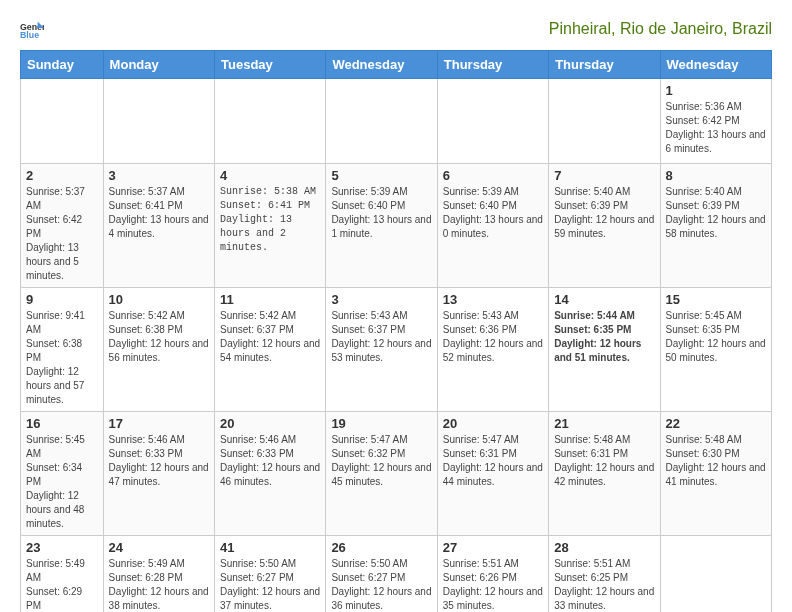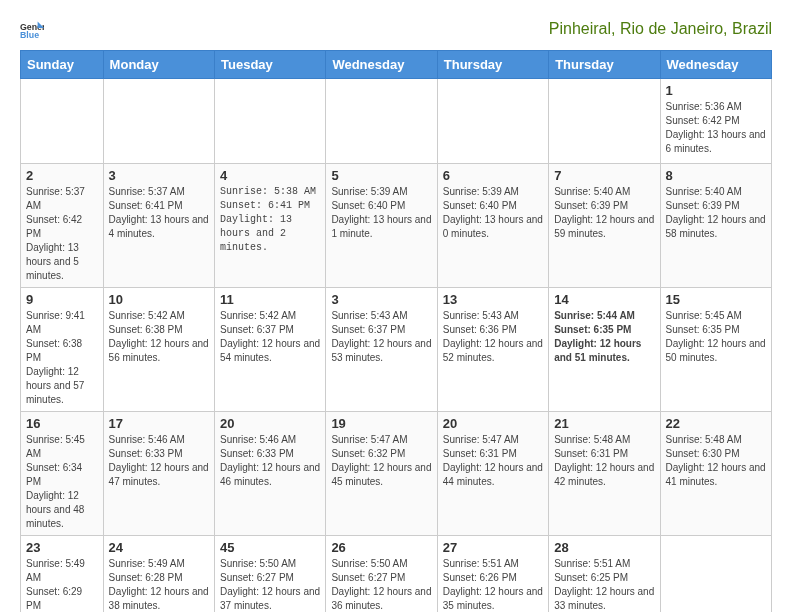--- a/index.html
+++ b/index.html
@@ -263,21 +263,21 @@
 Sunset: 6:29 PM
 Daylight: 12 hours and 40 minutes.</div>
         </td>
         <td>
           <span class="day-number">24</span>
           <div class="day-info" style="white-space: pre-line;">Sunrise: 5:49 AM
 Sunset: 6:28 PM
 Daylight: 12 hours and 38 minutes.</div>
         </td>
         <td>
-          <span class="day-number">45</span>
+          <span class="day-number">41</span>
           <div class="day-info" style="white-space: pre-line;">Sunrise: 5:50 AM
 Sunset: 6:27 PM
 Daylight: 12 hours and 37 minutes.</div>
         </td>
         <td>
           <span class="day-number">26</span>
           <div class="day-info" style="white-space: pre-line;">Sunrise: 5:50 AM
 Sunset: 6:27 PM
 Daylight: 12 hours and 36 minutes.</div>
         </td>

